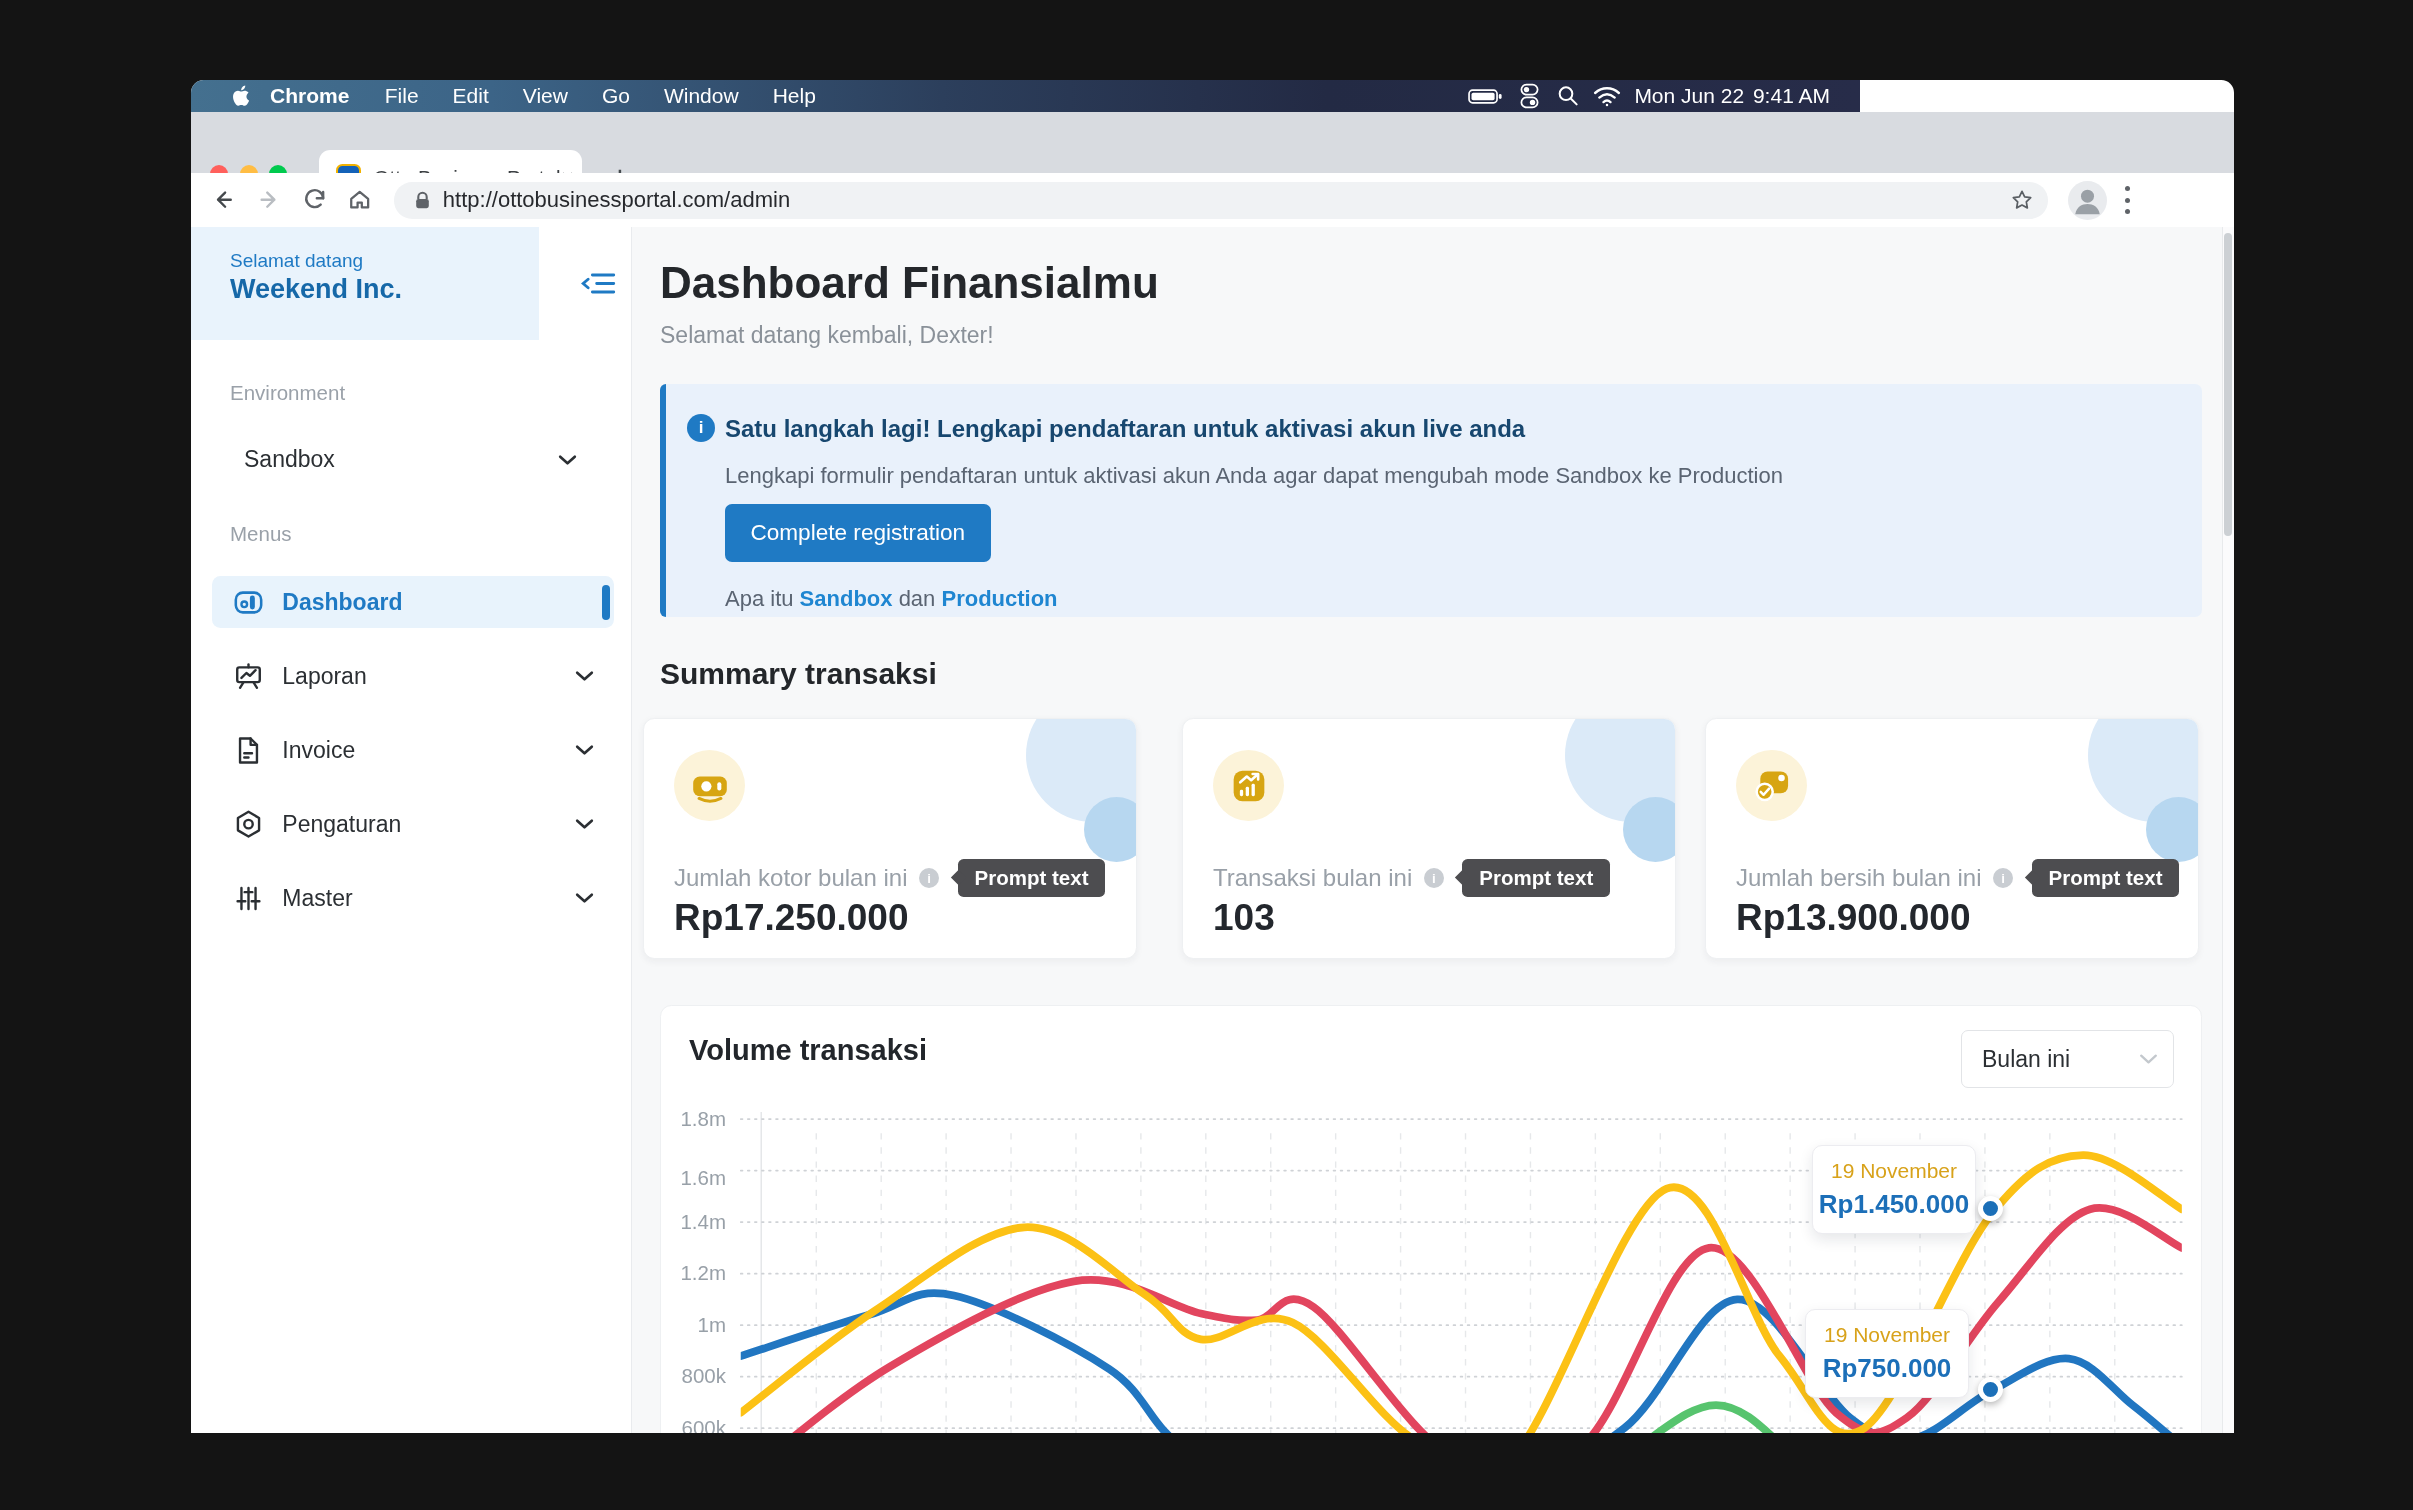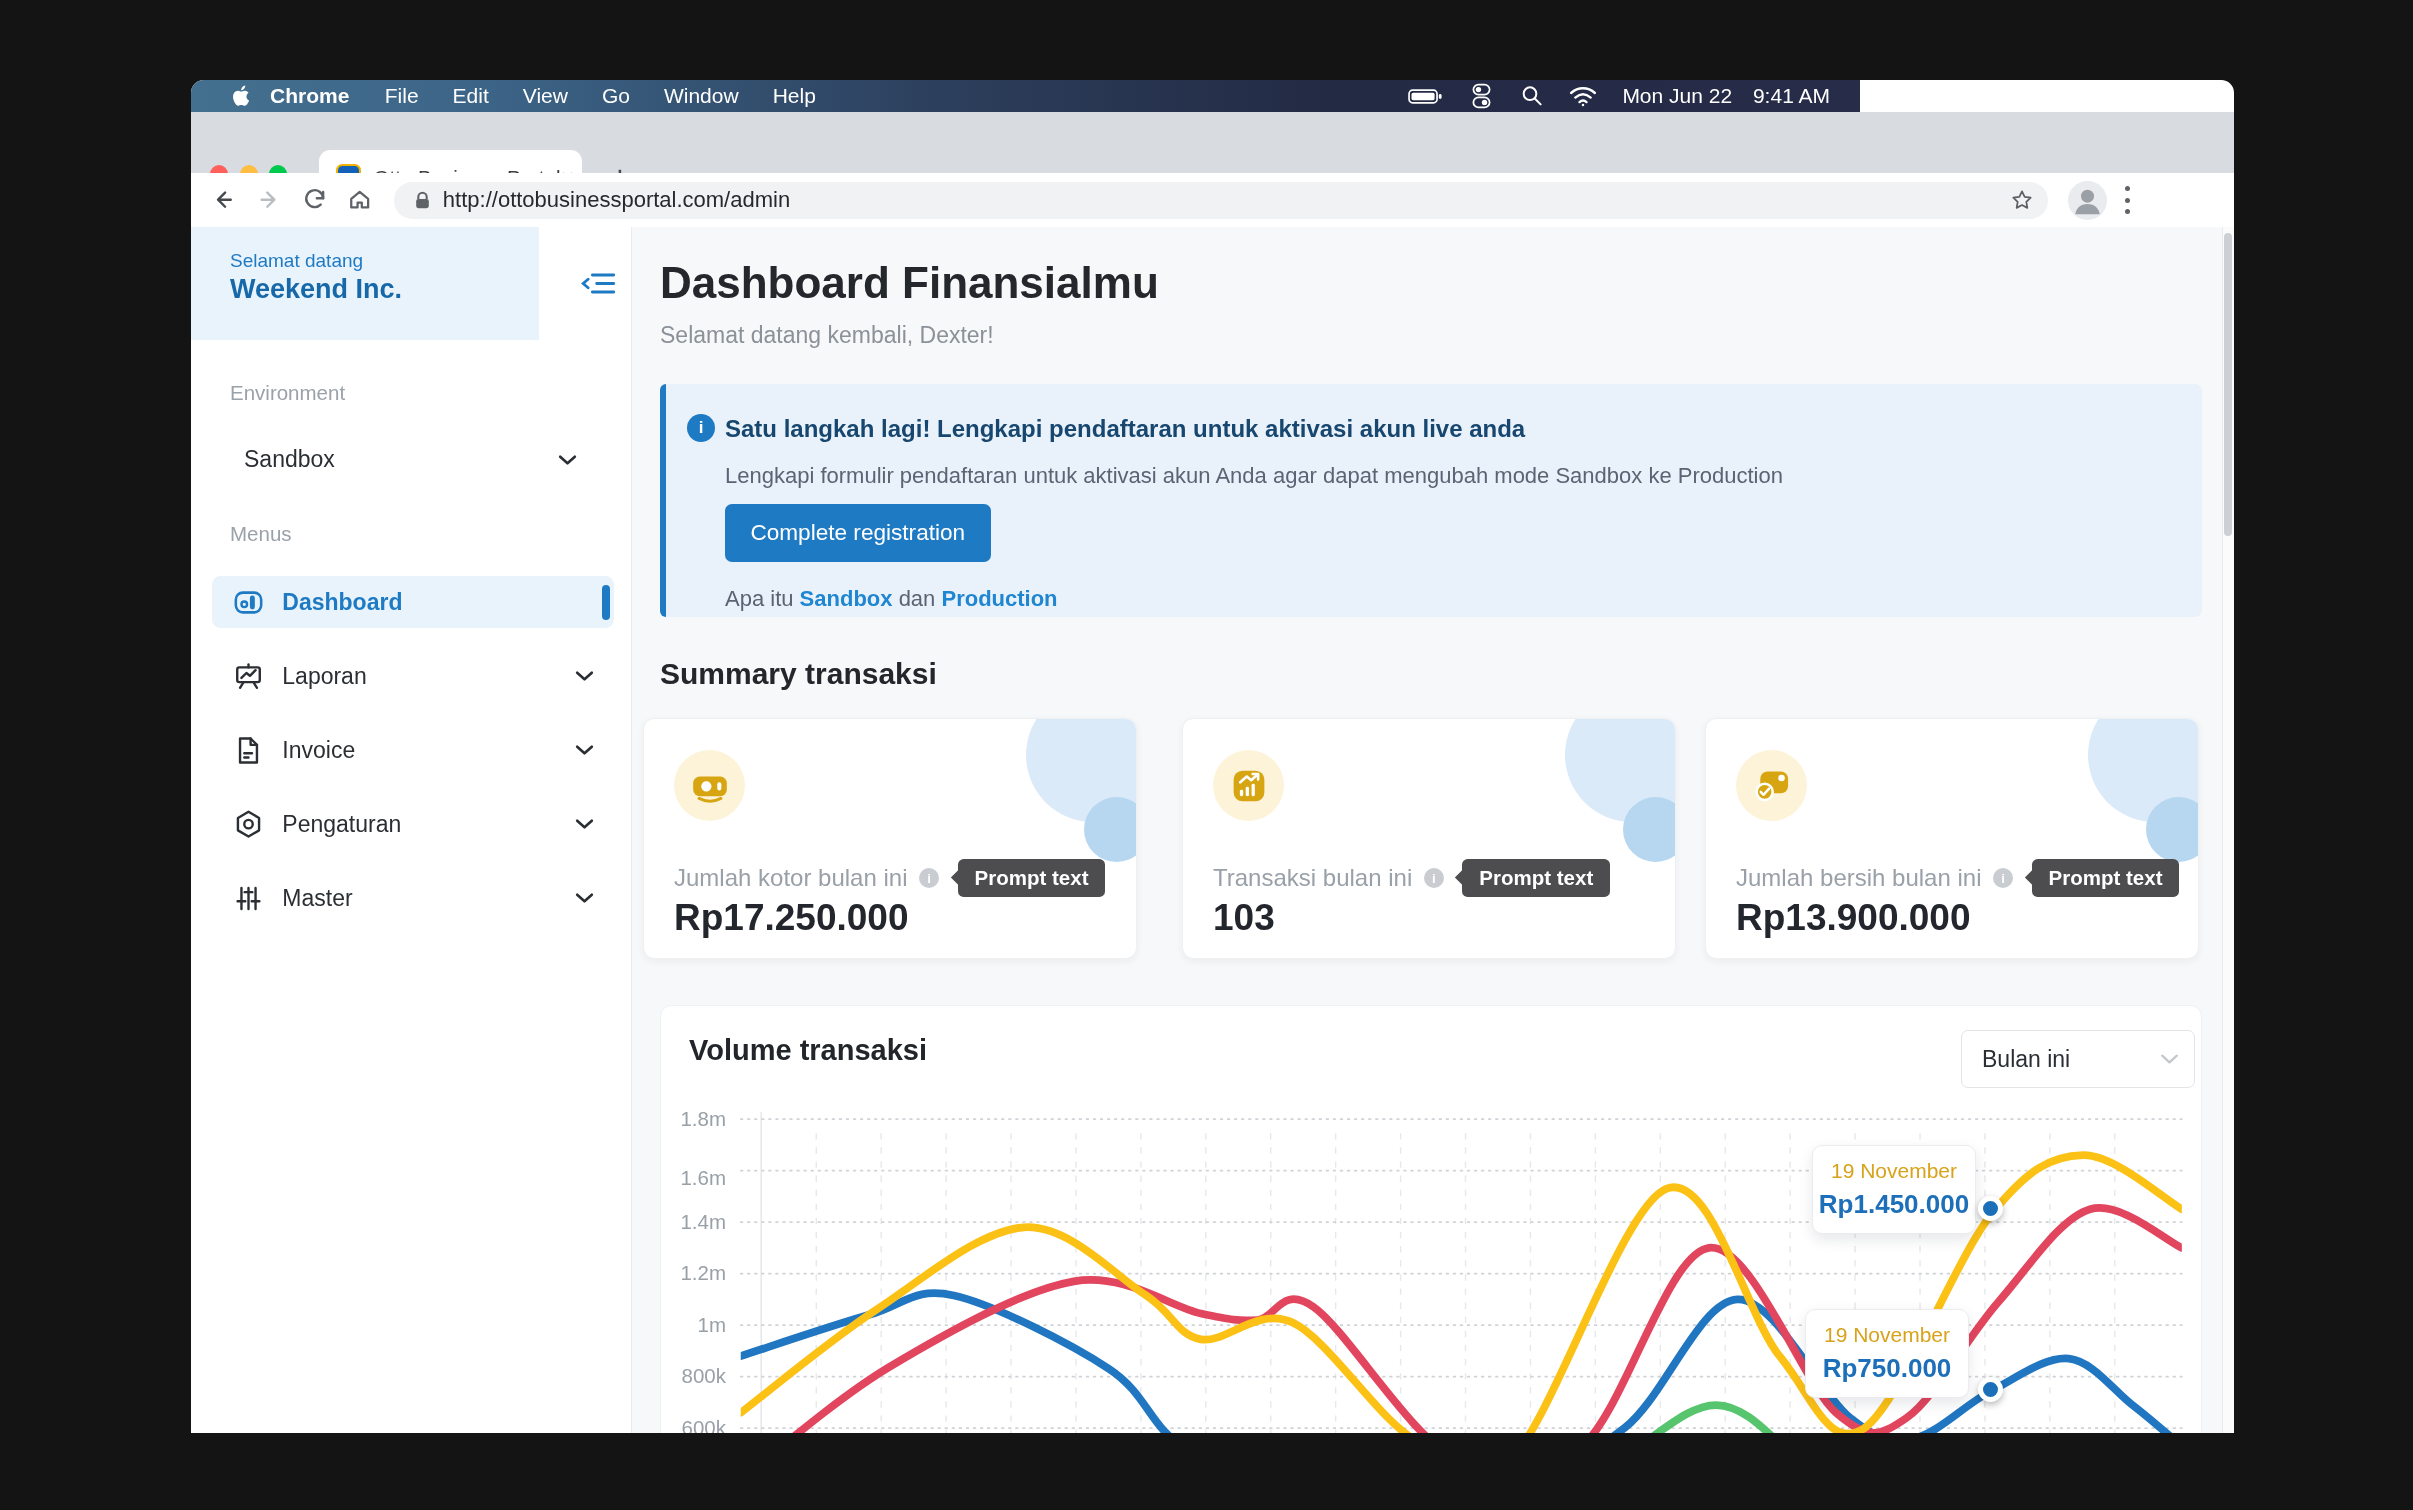--- a/index.html
+++ b/index.html
@@ -8,21 +8,21 @@
   
   .window{position:absolute;left:191px;top:80px;width:2043px;height:1353px;background:#fff;
           border-radius:12.7px 12.7px 0 0;overflow:hidden;}
   
   .menubar{position:absolute;left:0;top:0;width:1669px;height:32px;
            background:linear-gradient(90deg,#44708f 0%,#3c6487 18%,#2c3f5c 45%,#232a44 68%,#272c49 100%);
            display:flex;align-items:center;color:#fff;font-size:21px;}
   .menubar .left{display:flex;align-items:center;padding-left:34px;}
   .mi{padding:0 17px;white-space:nowrap;}
   .mi.app{font-weight:700;padding:0 18.3px;}
-  .menubar .right{margin-left:auto;display:flex;align-items:center;gap:25px;padding-right:30px;}
+  .menubar .right{margin-left:auto;display:flex;align-items:center;gap:13px;padding-right:30px;}
   .status-ic{display:flex;align-items:center;}
   
   .tabstrip{position:absolute;left:0;top:32px;width:2043px;height:61px;background:#d8dbe0;}
   .light{position:absolute;top:53px;width:18.3px;height:18.3px;border-radius:50%;}
   .tab{position:absolute;left:128px;top:38px;width:263px;height:55px;background:#fff;
        border-radius:11.3px 11.3px 0 0;display:flex;align-items:center;}
   .favicon{margin-left:17px;width:27px;height:27px;border-radius:6.4px;background:#1462b8;
            border:2.1px solid #f2b200;box-sizing:border-box;display:flex;align-items:center;justify-content:center;
            color:#fff;font-size:7px;font-weight:700;letter-spacing:0.4px;}
   .tabtitle{margin-left:12.7px;font-size:20.5px;color:#3c4043;white-space:nowrap;}
@@ -88,21 +88,21 @@
          justify-content:center;font-size:13.4px;font-weight:700;flex:0 0 auto;}
   .ctip{position:relative;margin-left:7px;height:38px;background:#4d4d50;border-radius:5.6px;color:#fff;
         display:flex;align-items:center;padding:0 17px;font-size:20.5px;white-space:nowrap;font-weight:bold;}
   .ctip:before{content:"";position:absolute;left:-5px;top:13.4px;width:11.3px;height:11.3px;background:#4d4d50;
         transform:rotate(45deg);}
   .cvalue{position:absolute;left:30px;top:178px;font-size:37px;font-weight:700;color:#23272d;}
   
   .chart-card{position:absolute;left:28px;top:778px;width:1542px;height:452px;background:#fff;border-radius:11.3px;
         border:0.7px solid #eef0f2;box-sizing:border-box;overflow:hidden;}
   .ch-title{position:absolute;left:28px;top:28px;font-size:29px;font-weight:700;color:#22262b;}
-  .dropdown{position:absolute;left:1300px;top:24px;width:234px;height:58px;border:1.4px solid #e2e4e7;border-radius:7px;
+  .dropdown{position:absolute;left:1300px;top:24px;width:213px;height:58px;border:1.4px solid #e2e4e7;border-radius:7px;
         background:#fff;display:flex;align-items:center;box-sizing:border-box;}
   .dropdown .dtext{margin-left:20px;font-size:23px;color:#2b2f33;}
   .dropdown .chev{margin-left:auto;margin-right:15.5px;width:19px;height:12px;color:#c3c8cd;}
   .ylab{position:absolute;left:0;width:65px;text-align:right;font-size:20.5px;color:#98a0a8;}
   .cht-tooltip{position:absolute;width:164px;height:89px;background:#fff;border:1.4px solid #ececf0;border-radius:10px;
         box-shadow:0 5.6px 14px rgba(20,30,50,.10);display:flex;flex-direction:column;align-items:center;
         justify-content:center;gap:5.6px;box-sizing:border-box;}
   .cht-tooltip .d{font-size:21px;color:#d8a21a;}
   .cht-tooltip .v{font-size:26px;font-weight:700;color:#1c6fb8;}
   .marker{position:absolute;width:25.4px;height:25.4px;border-radius:50%;background:#1b6fb8;border:5px solid #fff;

